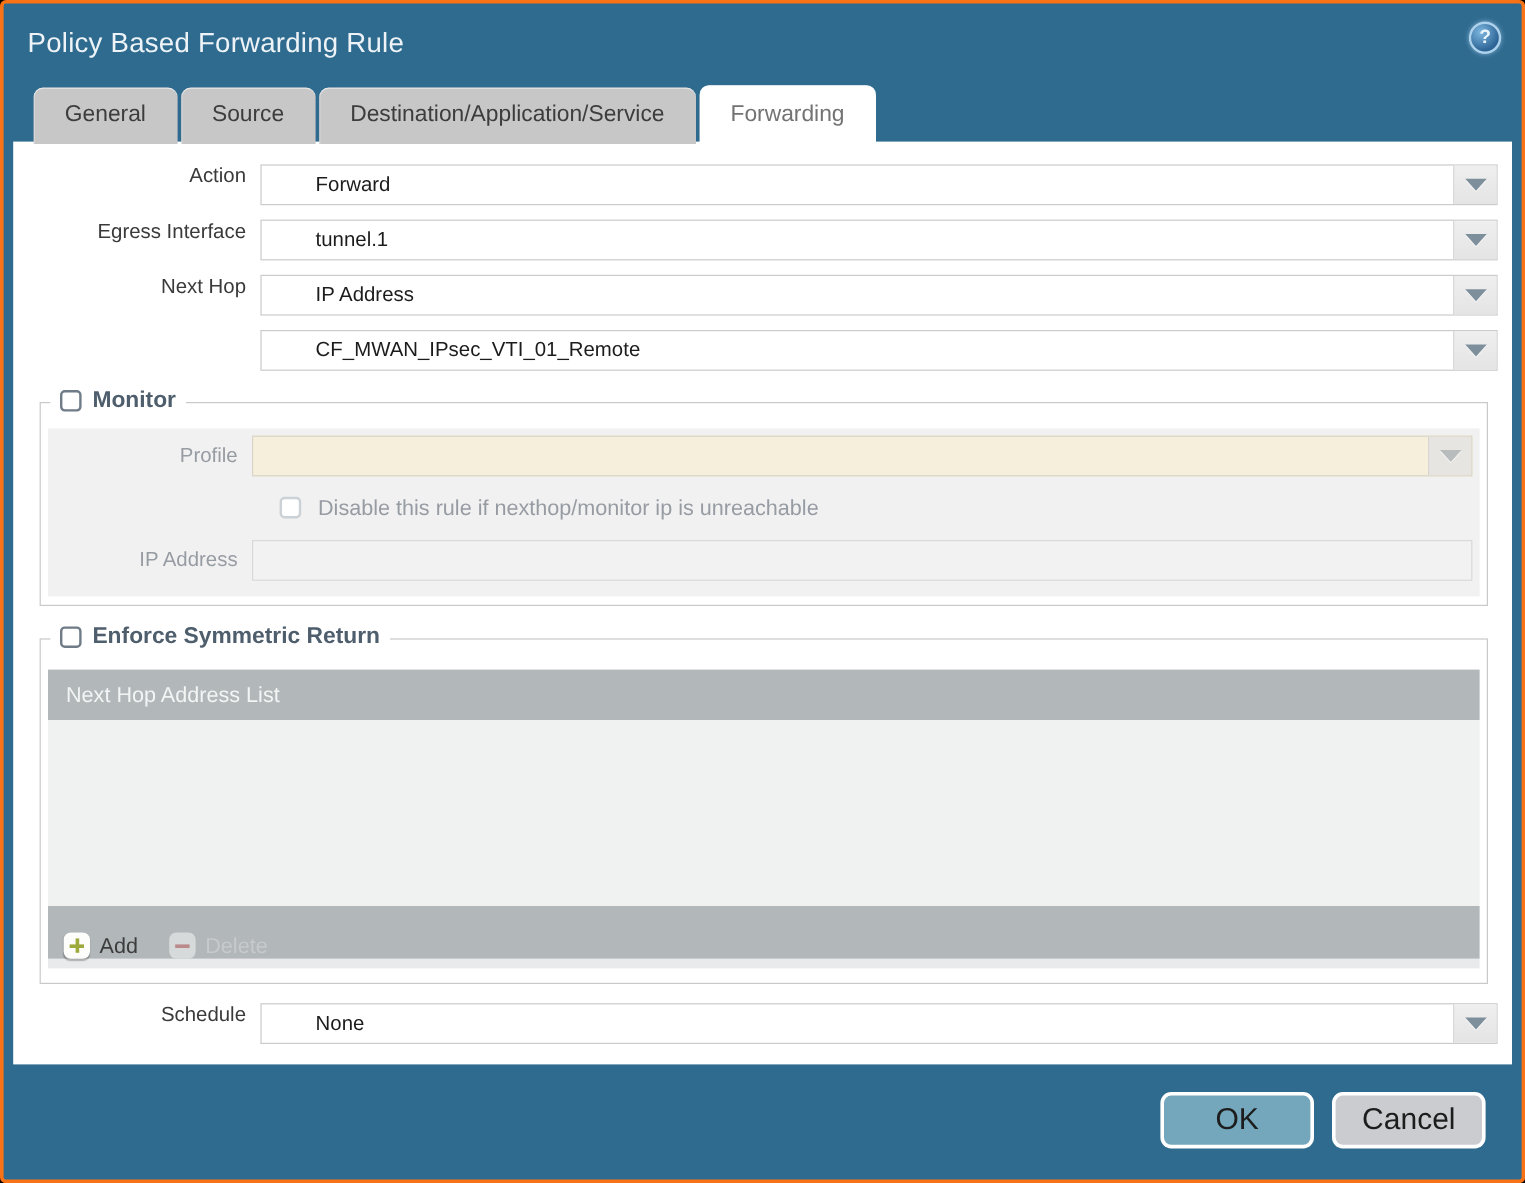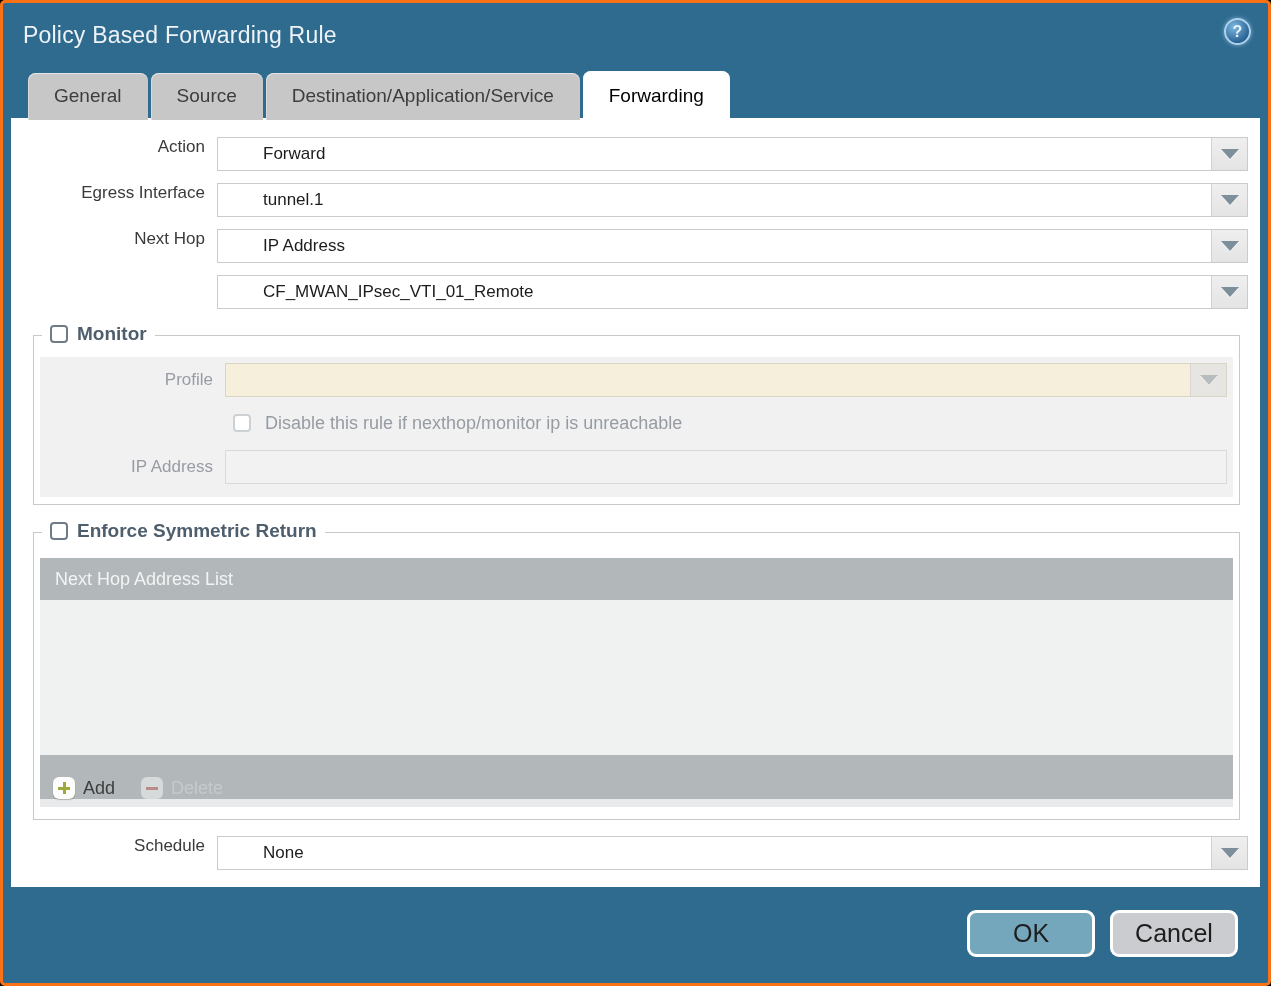--- a/index.html
+++ b/index.html
@@ -20,21 +20,21 @@
     box-shadow: 0 0 4px rgba(180,220,255,.6);
   }
   
   .tabs { position: absolute; top: 68px; left: 9px; height: 50px; display: flex; gap: 3px; align-items: center; z-index: 3; padding-left: 16px; }
   .tab {
     height: 47px; display: flex; align-items: center; padding: 0 26px;
     background: #c7c7c7; border-radius: 8px 8px 0 0; font-size: 19px; color: #3d3d3d;
     box-shadow: inset 0 1px 0 rgba(255,255,255,.55), inset 1px 0 0 rgba(255,255,255,.35);
     cursor: pointer; white-space: nowrap;
   }
-  .tab.active { background: #ffffff; height: 50px; color: #000000; }
+  .tab.active { background: #ffffff; height: 50px; color: #737373; }
   
   .content {
     position: absolute; top: 115px; left: 8px; right: 8px; height: 769px;
     background: #ffffff; z-index: 2; padding-top: 19px;
   }
   .frow { display: flex; align-items: flex-start; margin: 0 12px 12px 0; }
   .flabel { width: 206px; padding-right: 12px; text-align: right; font-size: 17px; color: #3a3a3a; flex: none; }
   .field {
     flex: 1; position: relative; height: 34px; border: 1px solid #cbcbcb;
     background: #fff; display: flex; align-items: center; cursor: pointer; padding-left: 36px;
@@ -51,21 +51,21 @@
   
   .fs { position: relative; border: 1px solid #c9c9c9; margin: 0 20px 0 22px; }
   .fs-legend {
     position: absolute; top: -13px; left: 8px; background: #fff; padding: 0 8px;
     display: flex; align-items: center; gap: 9px; font-size: 19px; font-weight: bold; color: #4e5e6c;
   }
   .cbx { width: 18px; height: 18px; border: 2px solid #6f7b87; border-radius: 4px; background: #fff; cursor: pointer; flex: none; }
   .cbx.disabled { border-color: #ccd1d5; cursor: default; }
   .fs-monitor { margin-top: 26px; height: 170px; }
   .panel { background: #f1f1f2; margin: 21px 6px 6px 6px; padding: 6px 0 13px 0; }
-  .prow { display: flex; align-items: center; margin: 0 6px 11px 15px; }
+  .prow { display: flex; align-items: center; margin: 0 6px 11px 0; }
   .plabel { width: 170px; padding-right: 12px; text-align: right; font-size: 17px; color: #979ca3; flex: none; }
   .field.beige { background: #f6efdc; border-color: #d9d4c6; cursor: default; }
   .field.gray { background: #f2f2f2; border-color: #d9d9d9; cursor: default; }
   .cbx-row { display: flex; align-items: center; gap: 14px; margin: 0 0 12px 193px; height: 30px; }
   .cbx-row .cbx-label { font-size: 18px; color: #979ca3; }
   .fs-enforce { margin-top: 27px; height: 288px; }
   
   .nh-table { margin: 25px 6px 0 6px; }
   .t-head { height: 42px; background: #b2b7ba; display: flex; align-items: center; padding-left: 15px; font-size: 18px; color: #f3f5f5; }
   .t-body { height: 155px; background: #f0f1f1; }

